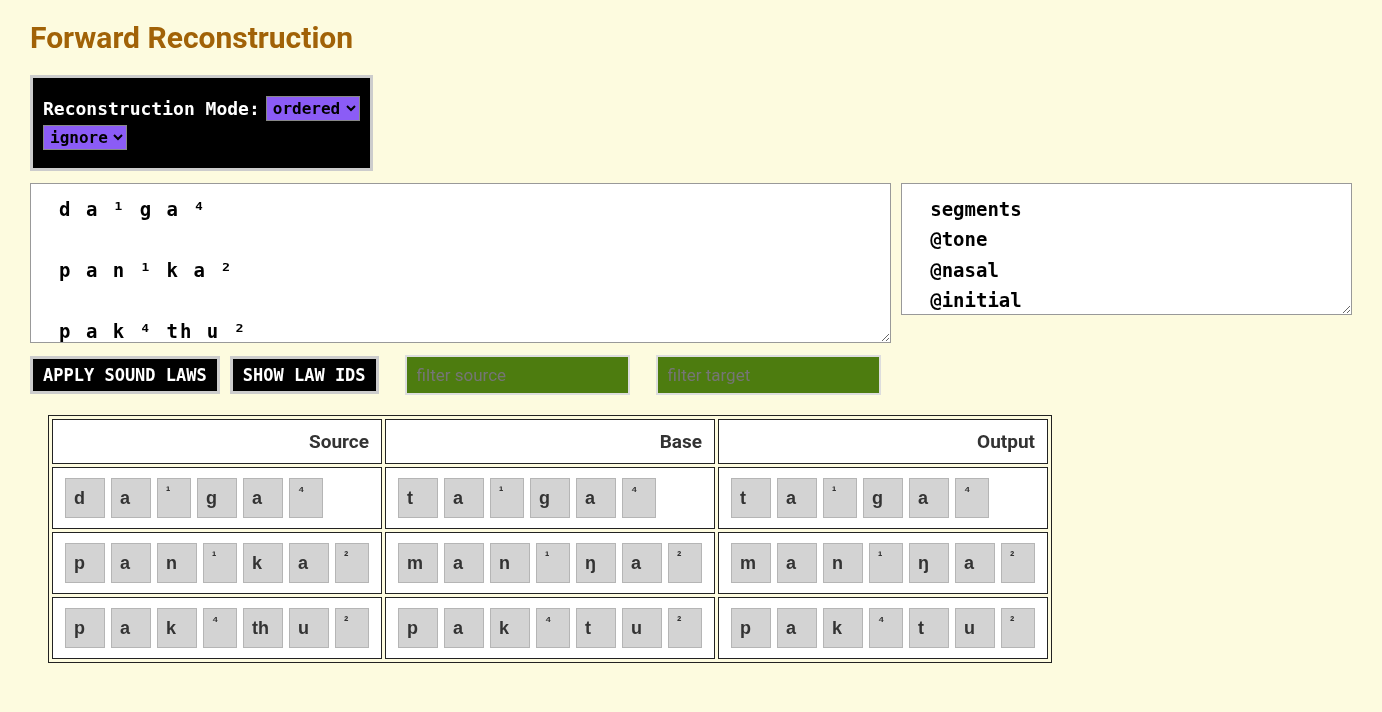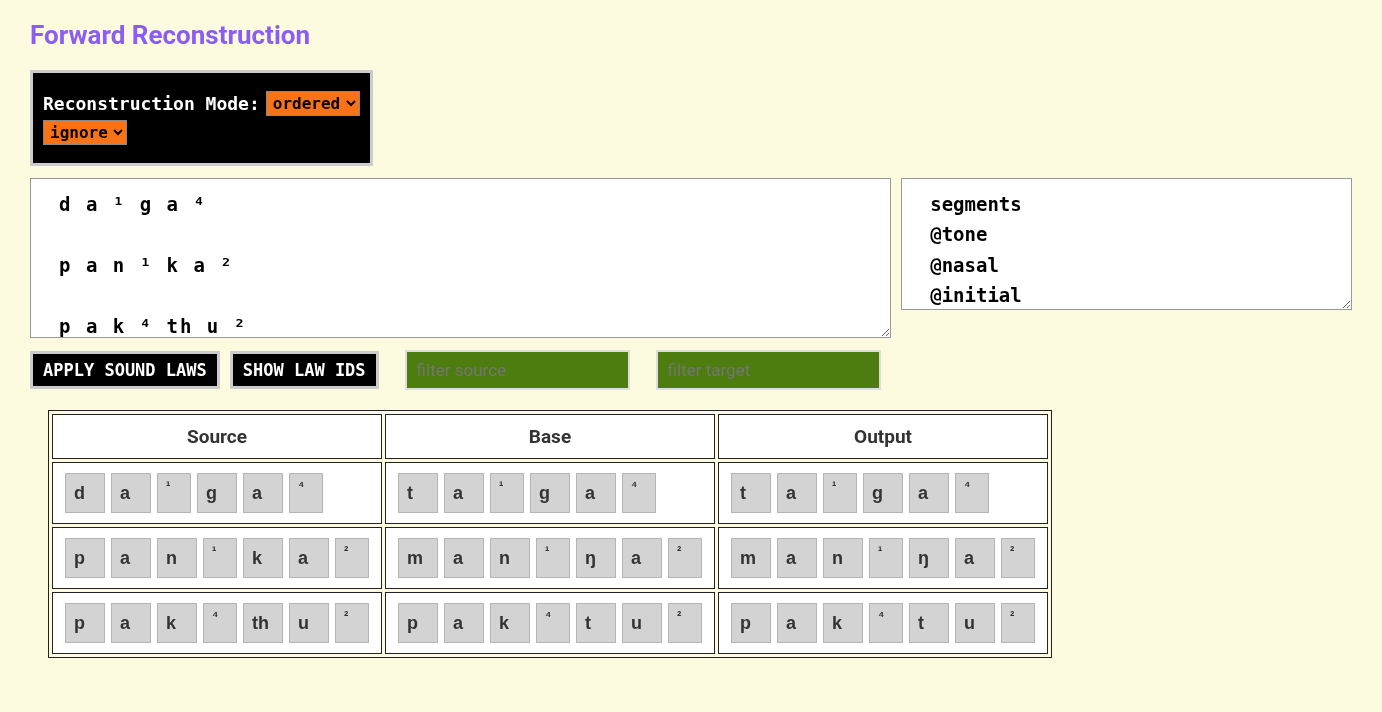--- a/index.html
+++ b/index.html
@@ -4,23 +4,23 @@
 <style>
   * { box-sizing: border-box; }
   body {
     margin: 0;
     padding: 20px 30px;
     background: #fdfbdf;
     font-family: -apple-system, BlinkMacSystemFont, "Segoe UI", Roboto, "Helvetica Neue", Arial, sans-serif;
     color: #222;
   }
   h2 {
-    font-size: 26px;
-    font-weight: 700;
-    color: #8b5cf6;
+    font-size: 30px;
+    font-weight: 700;
+    color: #a16207;
     margin: 0 0 20px 0;
   }
   .mode-panel {
     display: inline-block;
     background: #000;
     color: #fff;
     padding: 16px 10px;
     font-family: "Menlo","Consolas","DejaVu Sans Mono",monospace;
     font-size: 18px;
     font-weight: 700;
@@ -28,21 +28,21 @@
     margin-bottom: 12px;
   }
   .mode-row {
     display: flex;
     align-items: center;
     gap: 6px;
     padding: 2px 0;
   }
   .mode-row label { white-space: pre; }
   .mode-row select {
-    background: #f97316;
+    background: #8b5cf6;
     color: #000;
     font-family: inherit;
     font-size: 16px;
     font-weight: 700;
     border: 1px solid #888;
     padding: 1px 2px;
   }
   .textareas {
     display: flex;
     gap: 10px;
@@ -89,21 +89,21 @@
   table.result {
     border-collapse: separate;
     border-spacing: 3px;
     margin-left: 18px;
     border: 1px solid #222;
   }
   table.result th, table.result td {
     border: 1px solid #222;
     background: #fff;
     padding: 10px 12px;
-    text-align: center;
+    text-align: right;
     font-size: 19px;
     font-weight: 700;
     color: #333;
     vertical-align: middle;
   }
   table.result th { padding: 10px 12px; }
   .seg-row { display: flex; gap: 6px; }
   .seg {
     display: inline-flex;
     align-items: center;

